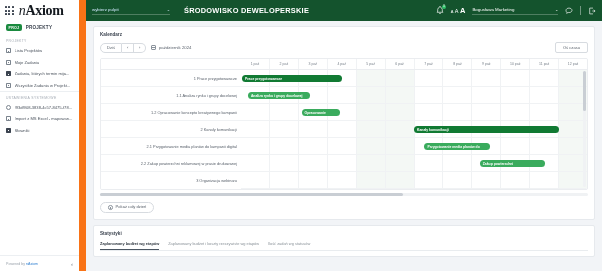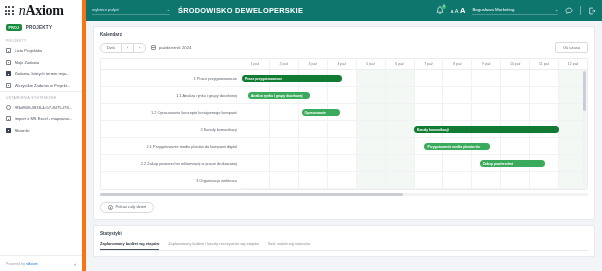--- a/index.html
+++ b/index.html
@@ -8,21 +8,21 @@
     font-family: "Liberation Sans", sans-serif;
     background: #ffffff;
     overflow: hidden;
   }
   #app { position: relative; width: 602px; height: 271px; display: flex; }
 
   
   #sidebar {
     width: 86px; height: 271px;
     background: #ffffff;
-    border-right: 4px solid #f97316;
+    border-right: 7px solid #f97316;
     position: relative;
     flex: 0 0 86px;
   }
   .sb-top {
     height: 21px; display: flex; align-items: center;
     padding: 0 5px; gap: 5px;
   }
   .grid-icon { display: grid; grid-template-columns: repeat(3,2px); grid-template-rows: repeat(3,2px); gap: 1.4px; }
   .grid-icon i { display: block; width: 2px; height: 2px; background: #3c4450; border-radius: .5px; }
   .logo { font-family: "Liberation Serif", serif; font-size: 14px; color: #14191f; letter-spacing: -.3px; line-height: 1; }
@@ -71,22 +71,22 @@
   }
   .powered { font-size: 3.6px; color: #9aa2ab; }
   .powered b { color: #2f7fd1; font-weight: 400; }
   .collapse-chev { font-size: 6px; color: #6a727c; cursor: pointer; line-height: 1; }
 
   
   #main { flex: 1 1 auto; display: flex; flex-direction: column; background: #f2f4f7; min-width: 0; }
 
   
   #topbar {
-    height: 21px; background: #0f766e; display: flex; align-items: center;
-    padding: 8px 6px; gap: 8px; flex: 0 0 21px;
+    height: 21px; background: #14532d; display: flex; align-items: center;
+    padding: 8px 6px; gap: 14px; flex: 0 0 21px;
   }
   .portal-select {
     display: flex; align-items: center; gap: 14px;
     font-size: 4.4px; color: #cfe6fb; width: 78px;
     border-bottom: .5px solid rgba(255,255,255,.25); padding-bottom: 2px; cursor: pointer;
   }
   .portal-select .chev { margin-left: auto; font-size: 4px; color: #d8ecfd; }
   .env-title { font-size: 7.4px; font-weight: 700; color: #ffffff; letter-spacing: .25px; white-space: nowrap; }
   .tb-right { margin-left: auto; display: flex; align-items: center; gap: 7px; }
   .bell { position: relative; width: 8px; height: 9px; cursor: pointer; }

